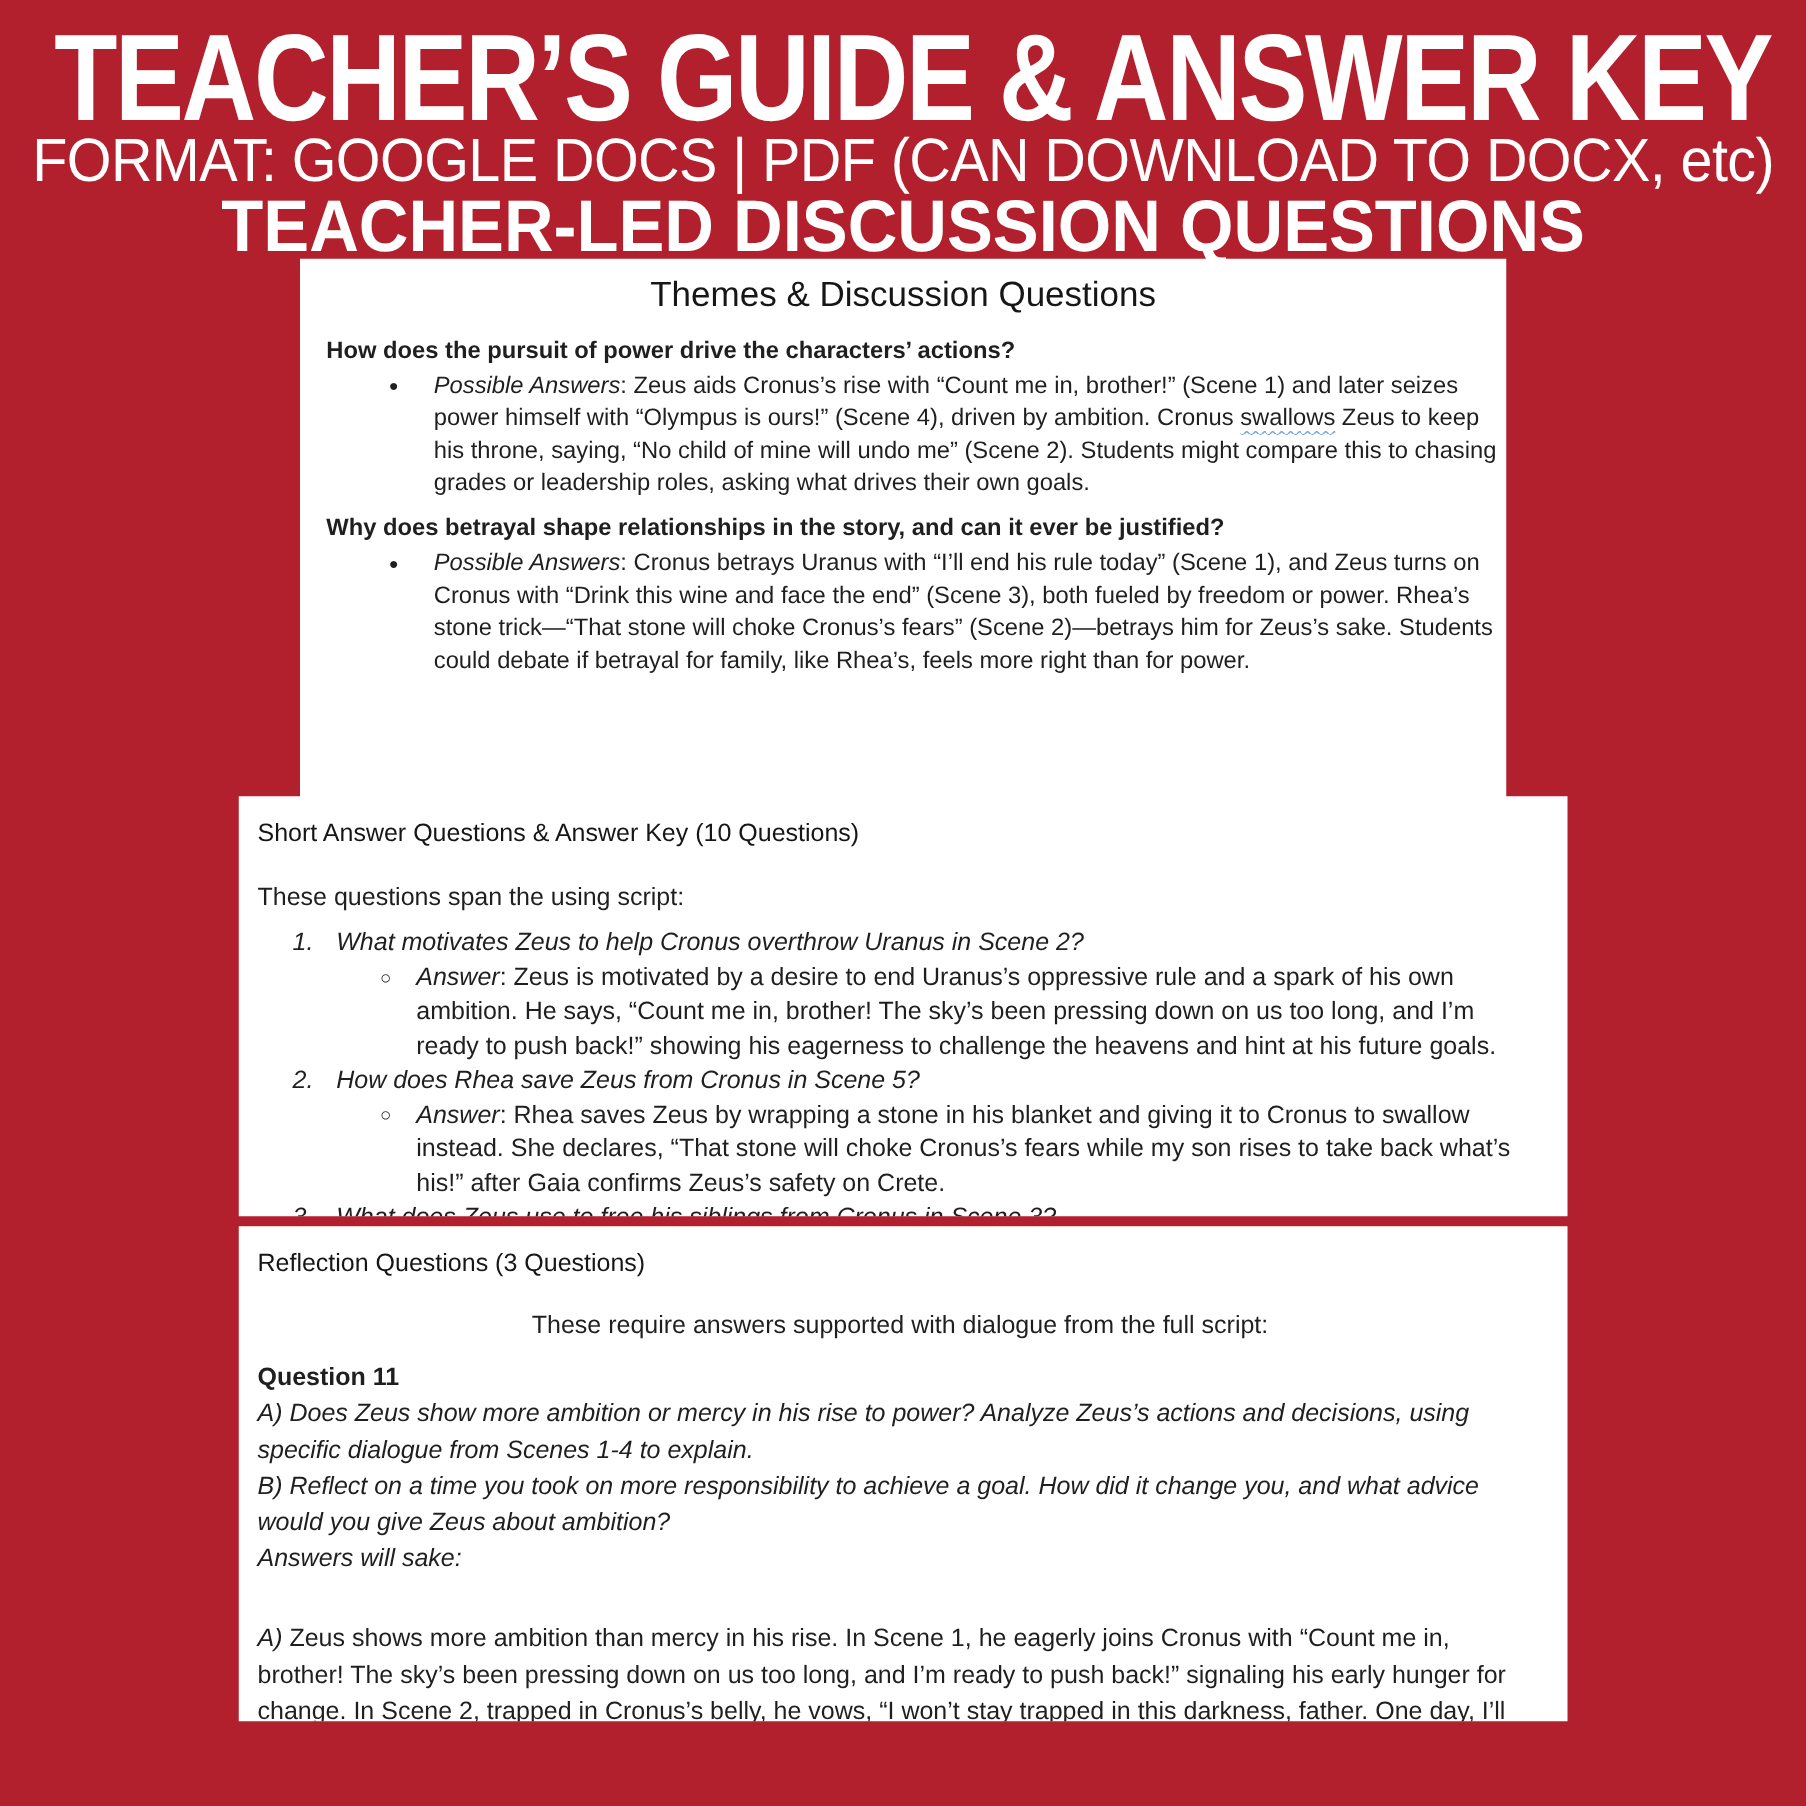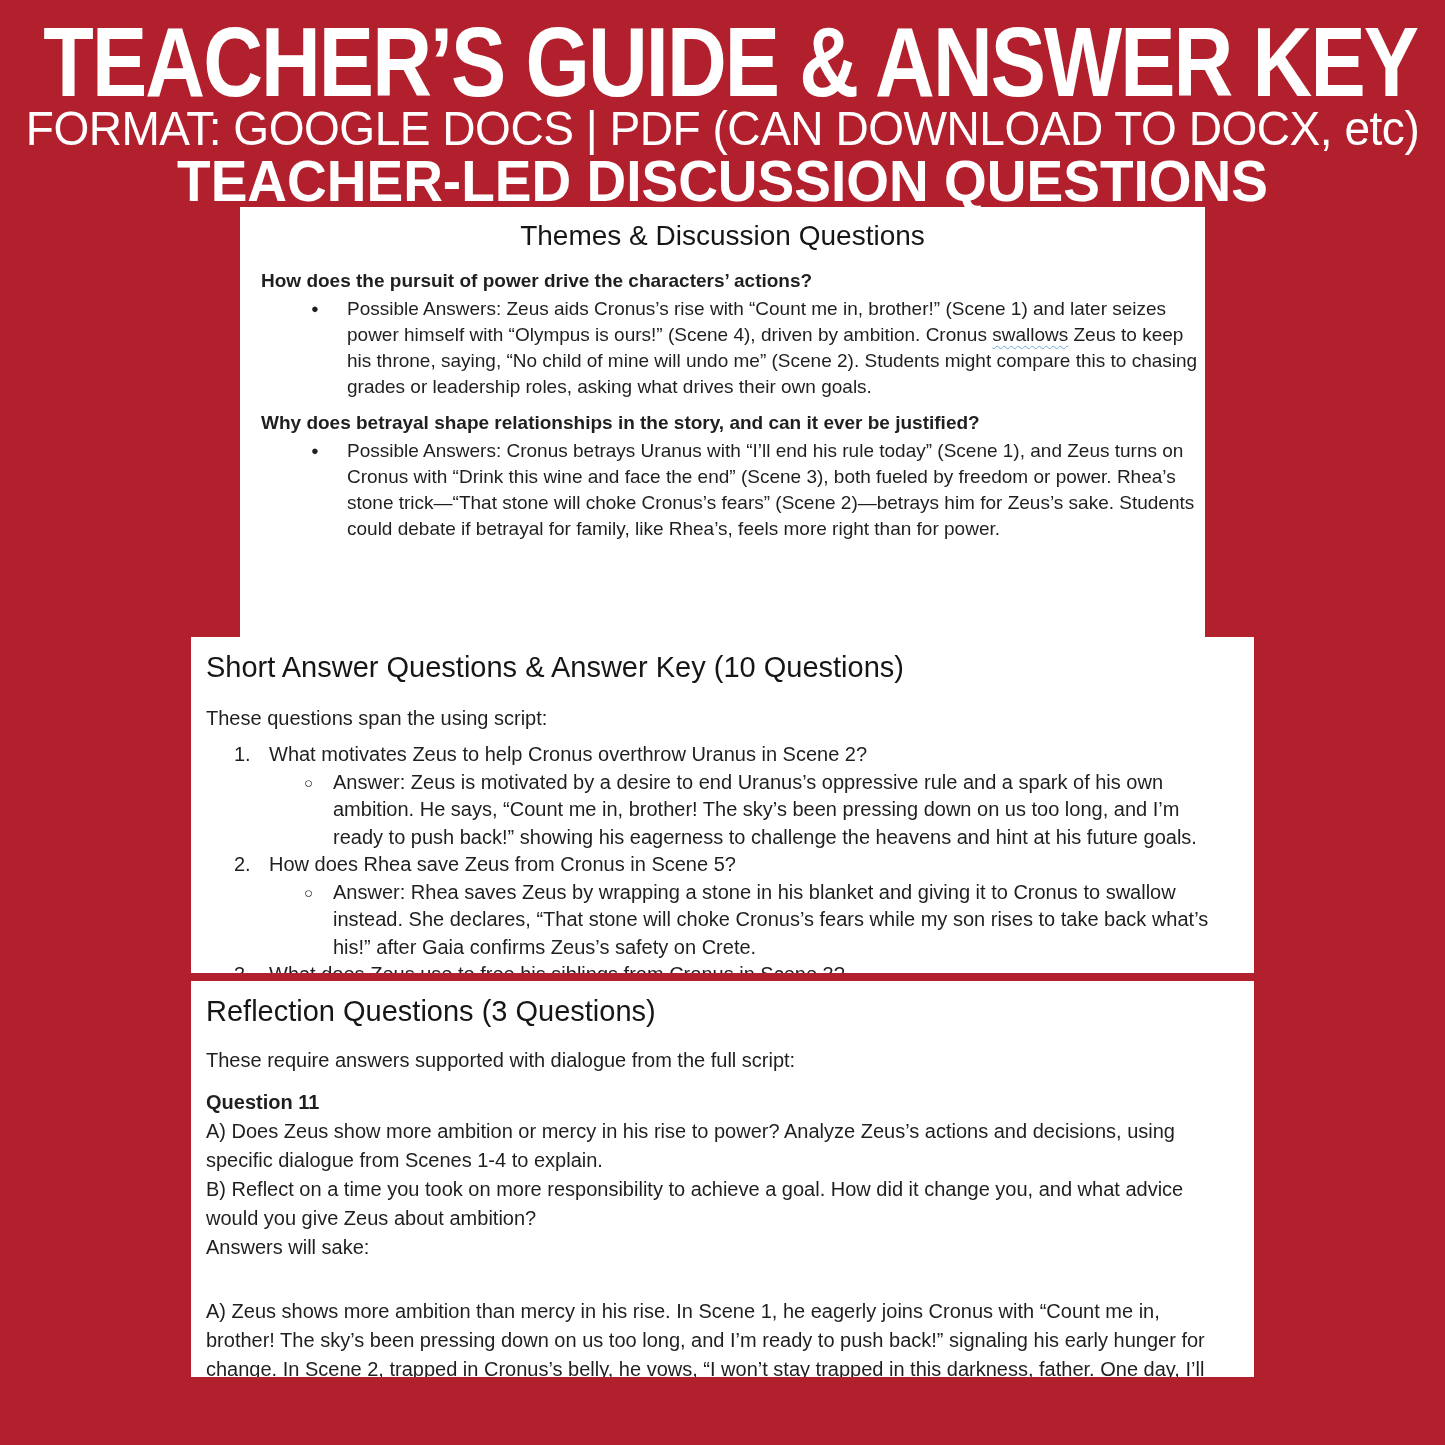--- a/index.html
+++ b/index.html
@@ -34,41 +34,41 @@
   }
   
   .panel{
     position:absolute;background:#ffffff;overflow:hidden;box-sizing:border-box;
   }
   .panel-themes{left:240px;top:207px;width:965px;height:439px;padding:13px 4px 0 4px;font-size:19px;line-height:26px;}
   .panel-short{left:191px;top:637px;width:1063px;height:336px;padding:12px 20px 0 15px;font-size:20px;line-height:27.5px;}
   .panel-reflect{left:191px;top:981px;width:1063px;height:396px;padding:12px 20px 0 15px;font-size:20px;line-height:29px;}
 
   .doc-title-center{font-size:28px;line-height:32px;text-align:center;font-weight:400;margin:0;color:#161616;}
-  .doc-title-left{font-size:29px;line-height:36px;font-weight:400;margin:0;color:#161616;}
+  .doc-title-left{font-size:20px;line-height:36px;font-weight:400;margin:0;color:#161616;}
 
-  .it{}
+  .it{font-style:italic;}
   .bold-q{font-weight:700;margin:15px 0 0 17px;line-height:27px;}
   .bold-q2{margin-top:9px;}
 
   .bullet-row{display:flex;margin:2px 0 0 61px;}
   .bullet-glyph{width:42px;flex:0 0 42px;font-size:13px;line-height:26px;text-align:left;padding-left:6px;box-sizing:border-box;}
   .bullet-text{width:860px;}
 
   .intro{margin:18px 0 0 0;line-height:30px;}
   .sa-list{margin-top:8px;}
   .sa-item{display:flex;}
   .sa-num{flex:0 0 35px;margin-left:28px;text-align:left;}
   .sa-q{width:930px;}
   .sa-sub{display:flex;}
   .sa-circle{flex:0 0 29px;margin-left:98px;font-size:15px;}
   .sa-a{width:900px;}
 
   .q11-label{font-weight:700;margin:13px 0 0 0;}
-  .reflect-intro{margin:16px 0 0 0;}
+  .reflect-intro{margin:16px 0 0 0;text-align:center;}
   .reflect-italic{margin:0;}
   .sample-para{margin:35px 0 0 0;}
 
   .wavy{
     text-decoration:underline;
     text-decoration-style:wavy;
     text-decoration-color:#6fa8dc;
     text-decoration-thickness:1px;
     text-underline-offset:4px;
   }

